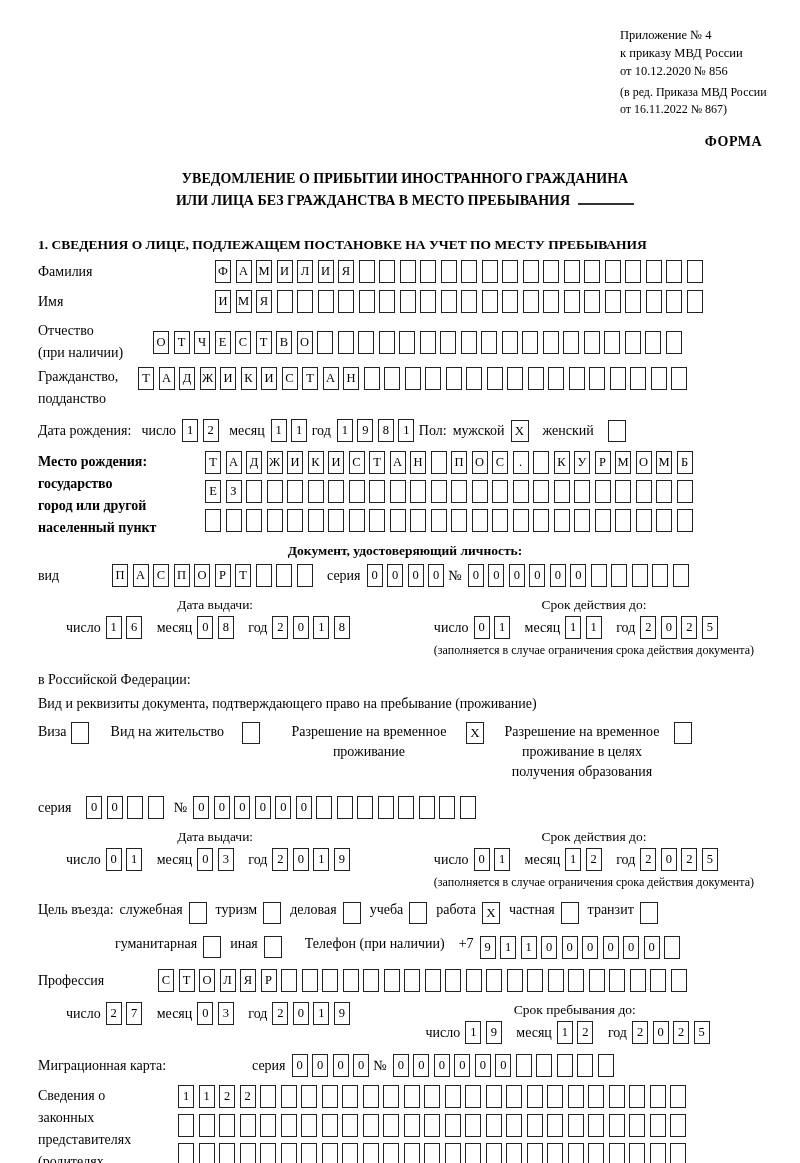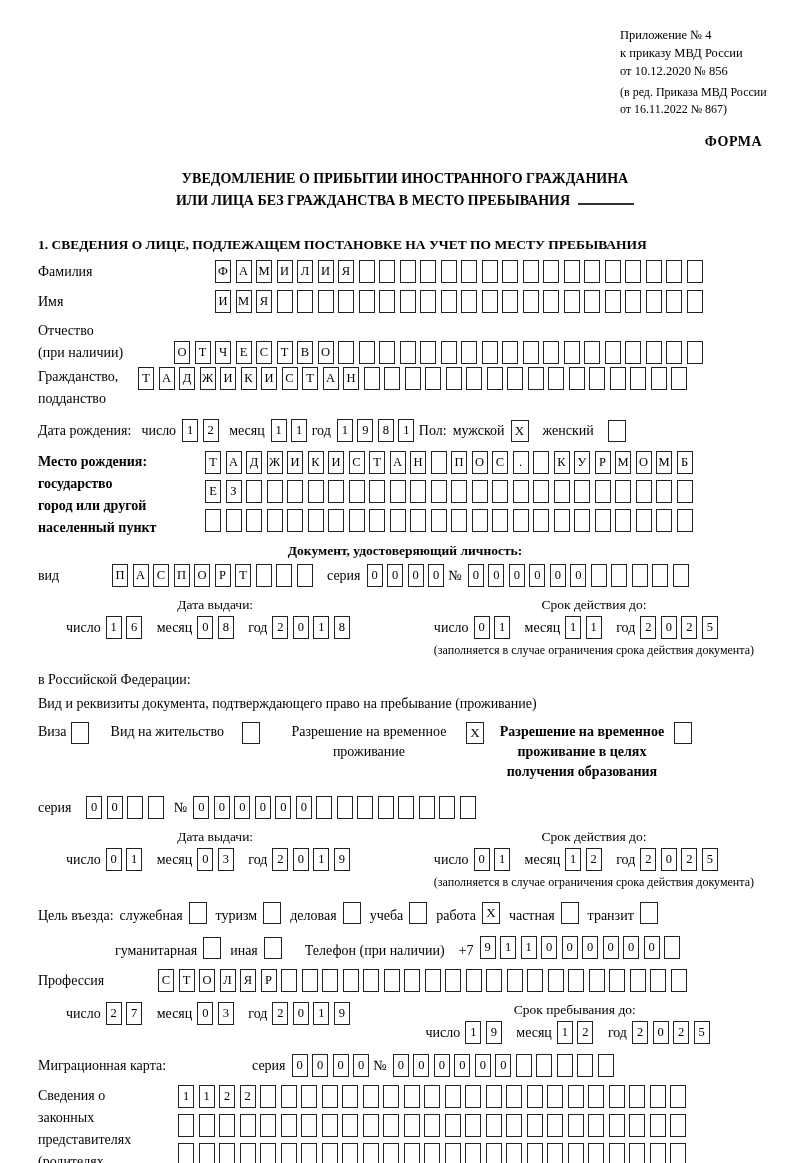--- a/index.html
+++ b/index.html
@@ -40,24 +40,24 @@
   .dnote{font-size:12px;margin-top:4px;text-align:center;}
 
   .centerbold{text-align:center;font-weight:bold;font-size:13.5px;margin-top:10px;}
   .para{font-size:14px;margin-top:10px;line-height:24px;}
 
   
   .opts{display:flex;align-items:flex-start;margin-top:6px;font-size:14px;}
   .opt{display:flex;align-items:flex-start;}
   .opt .olabel{line-height:20px;}
   .opt .center{text-align:center;}
-  .ow170{width:178px;} .ow180{width:168px;font-weight:bold;}
+  .ow170{width:178px;} .ow180{width:168px;}
   .opt .cbox{margin-left:8px;}
 
-  .purposes{display:flex;align-items:flex-end;margin-top:12px;font-size:14px;white-space:nowrap;}
+  .purposes{display:flex;align-items:flex-start;margin-top:12px;font-size:14px;white-space:nowrap;}
   .purposes .cbox{margin:0 9px 0 6px;}
   .indent77{margin-left:77px;}
   .repwrap{display:flex;margin-top:8px;}
 </style>
 </head>
 <body>
 
 <div class="page">
 
   <div class="hdr">
@@ -131,21 +131,21 @@
         <span class="cell"></span>
         <span class="cell"></span>
         <span class="cell"></span>
         <span class="cell"></span>
         <span class="cell"></span>
         <span class="cell"></span>
         <span class="cell"></span>
       </span>
   </div>
 
-  <div class="frow" style="align-items:flex-end;gap:21px;">
+  <div class="frow" style="align-items:center;">
     <span class="lblcol w115">
       <div>Отчество</div>
       <div>(при наличии)</div>
     </span>
     <span class="cells" style="margin-top:1px;">
         <span class="cell">О</span>
         <span class="cell">Т</span>
         <span class="cell">Ч</span>
         <span class="cell">Е</span>
         <span class="cell">С</span>

